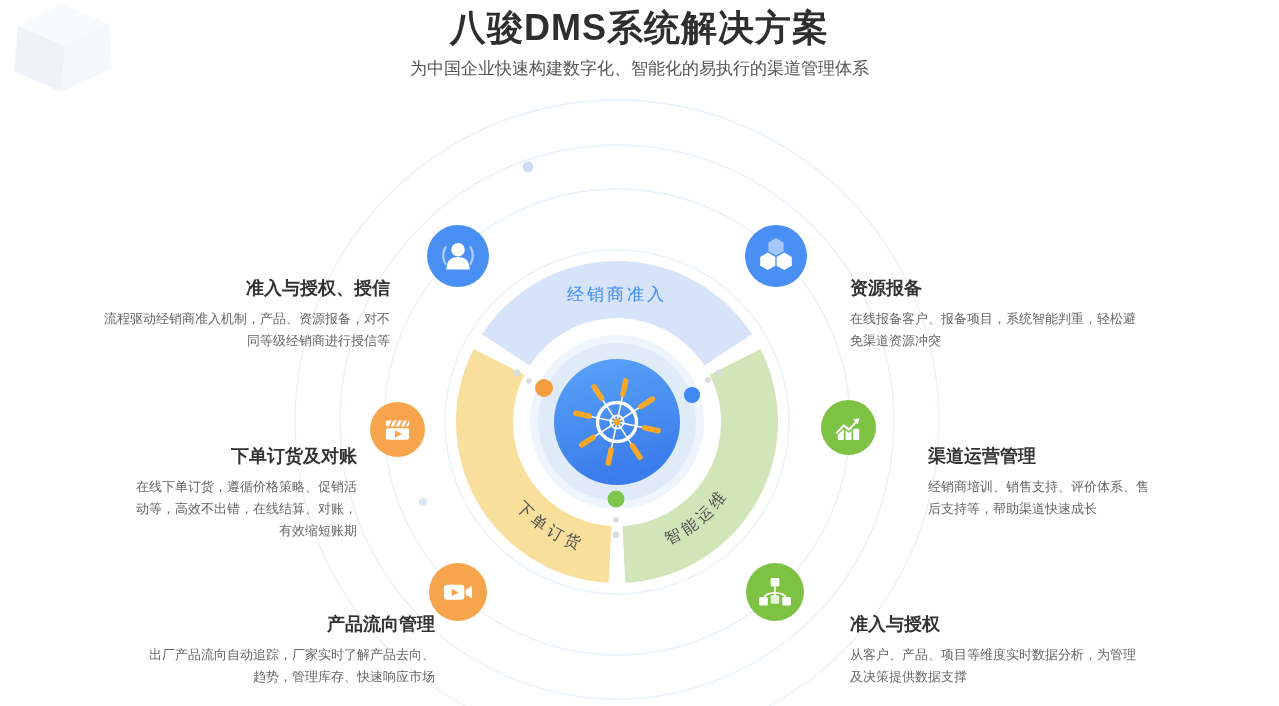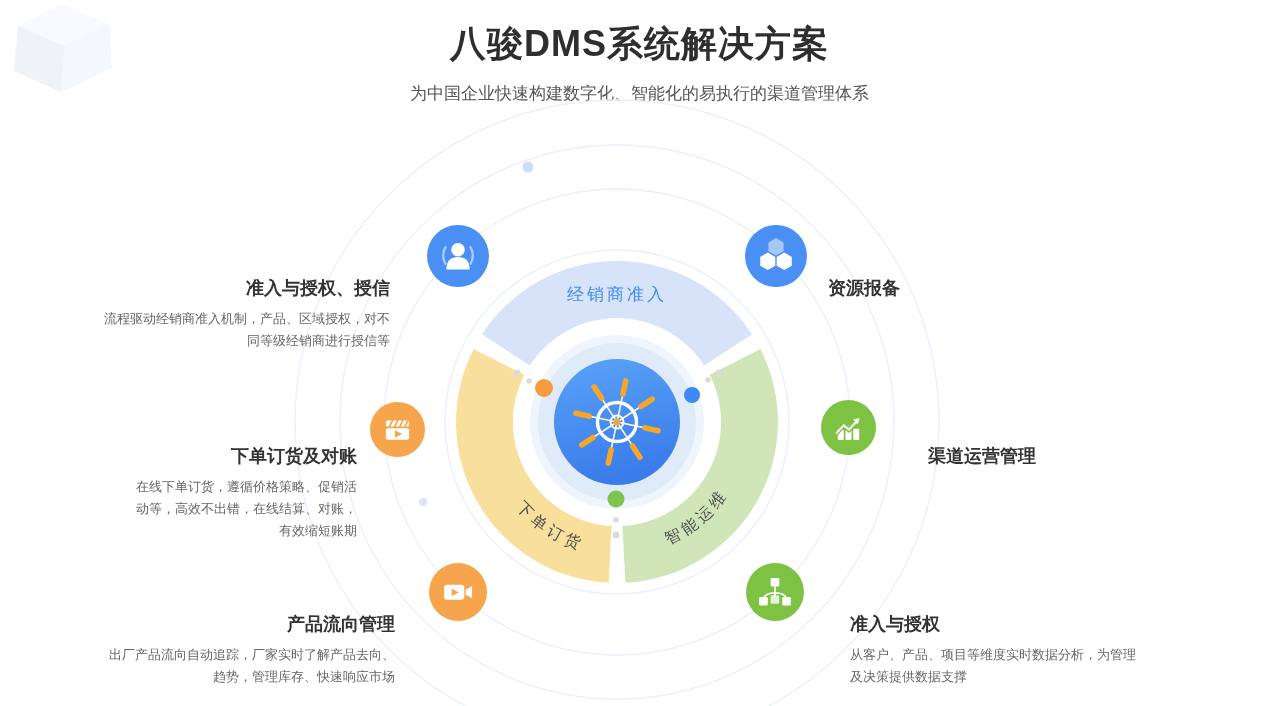--- a/index.html
+++ b/index.html
@@ -1,20 +1,20 @@
 <!DOCTYPE html>
 <html><head>
 <meta charset="utf-8">
 <style>
   html,body { margin:0; padding:0; background:#fff; }
   .page { position:relative; width:1279px; height:706px; background:#ffffff; overflow:hidden;
           font-family:"Liberation Sans","DejaVu Sans",sans-serif; }
 
   .header { position:absolute; top:6px; left:0; width:100%; text-align:center; }
-  .page-title { margin:16px; font-size:36px; line-height:44px; font-weight:700; color:#2e2e2e; letter-spacing:1px; }
+  .page-title { margin:0; font-size:36px; line-height:44px; font-weight:700; color:#2e2e2e; letter-spacing:1px; }
   .page-subtitle { margin:7px 0 8px; font-size:17px; color:#555; }
 
   .cube { position:absolute; left:5px; top:0; }
 
   .diagram { position:absolute; left:287px; top:92px; width:660px; height:660px; }
   .bg-ring { fill:none; stroke:#e7f0fb; stroke-width:1.3; }
   .seg-label-top { font-size:17px; letter-spacing:3px; font-weight:500; fill:#3e8bf7; }
   .arc-label { font-size:16px; letter-spacing:4px; font-weight:500; fill:#4f4f4f; }
 
   .feature { position:absolute; }
@@ -173,43 +173,47 @@
       <path d="M19.5,39 C22,31 42,31 44.5,39" stroke="#fff" stroke-width="1.8" fill="none"></path>
       <rect x="27.2" y="16.5" width="9.5" height="9.5" rx="1.5" fill="#fff"></rect>
       <rect x="14.5" y="37.5" width="9.5" height="9.5" rx="1.5" fill="#fff"></rect>
       <rect x="40" y="37.5" width="9.5" height="9.5" rx="1.5" fill="#fff"></rect>
       <rect x="27.2" y="35.5" width="9.5" height="9.5" rx="1.5" fill="#fff" opacity=".8"></rect>
     </svg>
   </div>
 
   <div class="feature left" style="right:889px;top:228px;width:330px">
     <div class="f-title">准入与授权、授信</div>
-    <div class="f-desc">流程驱动经销商准入机制，产品、区域授权，对不
+    <div class="f-desc">流程驱动经销商准入机制，产品、资源报备，对不
 同等级经销商进行授信等</div>
   </div>
 
   <div class="feature left" style="right:922px;top:396px;width:280px">
     <div class="f-title">下单订货及对账</div>
     <div class="f-desc">在线下单订货，遵循价格策略、促销活
 动等，高效不出错，在线结算、对账，
 有效缩短账期</div>
   </div>
 
-  <div class="feature left" style="right:884px;top:564px;width:330px">
+  <div class="feature left" style="right:844px;top:564px;width:330px">
     <div class="f-title">产品流向管理</div>
     <div class="f-desc">出厂产品流向自动追踪，厂家实时了解产品去向、
 趋势，管理库存、快速响应市场</div>
   </div>
 
-  <div class="feature right" style="left:828px;top:228px;width:330px">
+  <div class="feature right" style="left:850px;top:228px;width:330px">
     <div class="f-title">资源报备</div>
+    <div class="f-desc">在线报备客户、报备项目，系统智能判重，轻松避
+免渠道资源冲突</div>
   </div>
 
   <div class="feature right" style="left:928px;top:396px;width:260px">
     <div class="f-title">渠道运营管理</div>
+    <div class="f-desc">经销商培训、销售支持、评价体系、售
+后支持等，帮助渠道快速成长</div>
   </div>
 
   <div class="feature right" style="left:850px;top:564px;width:330px">
     <div class="f-title">准入与授权</div>
     <div class="f-desc">从客户、产品、项目等维度实时数据分析，为管理
 及决策提供数据支撑</div>
   </div>
 
 </div>
 

